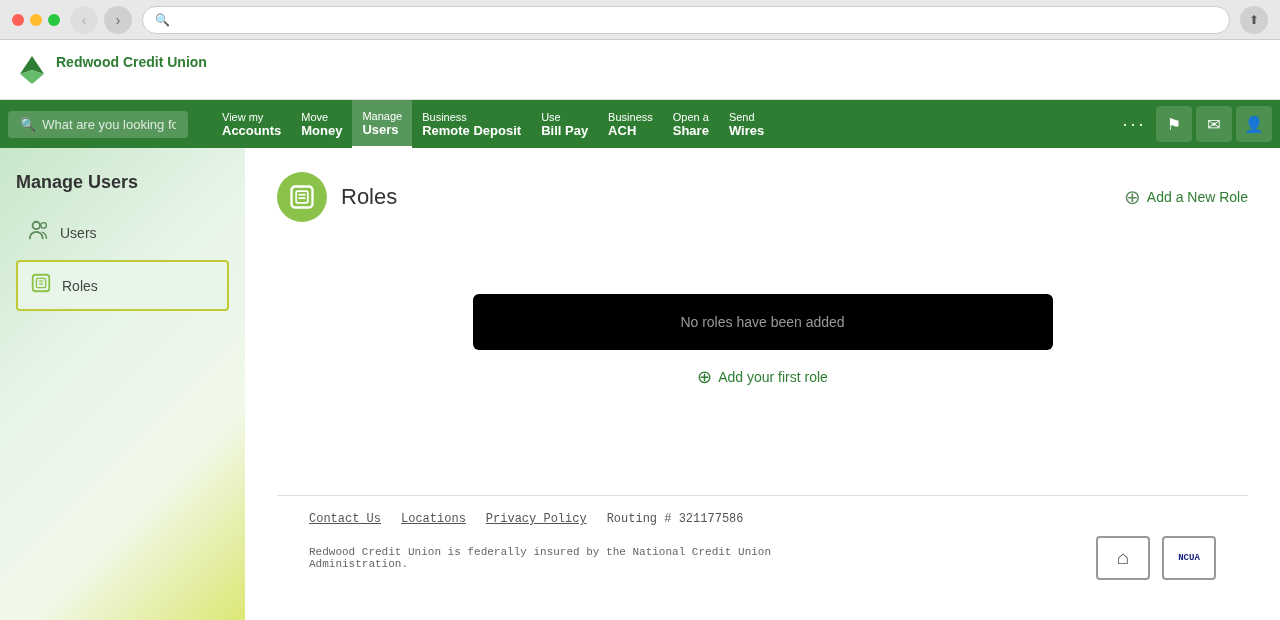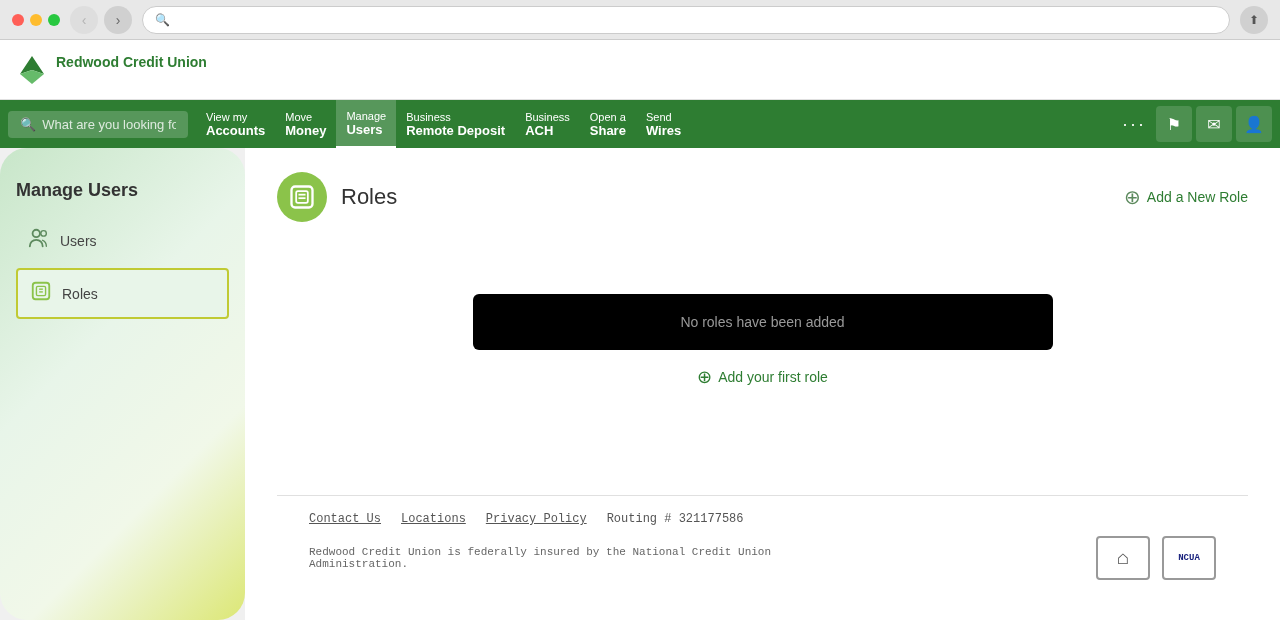--- a/index.html
+++ b/index.html
@@ -67,21 +67,21 @@
     }
     .search-bar input {
       background: transparent;
       border: none;
       outline: none;
       color: white;
       font-size: 13px;
       width: 100%;
     }
     .search-bar input::placeholder { color: rgba(255,255,255,0.8); }
-    .nav-items { display: flex; align-items: center; flex: 1; padding-left: 8px; }
+    .nav-items { display: flex; align-items: center; flex: 1; padding-left: 24px; }
     .nav-item {
       color: white;
       font-size: 12px;
       padding: 0 10px;
       height: 48px;
       display: flex;
       flex-direction: column;
       justify-content: center;
       cursor: pointer;
       white-space: nowrap;
@@ -94,22 +94,21 @@
     .nav-icon-btn { width: 36px; height: 36px; background: rgba(255,255,255,0.15); border-radius: 4px; display: flex; align-items: center; justify-content: center; color: white; font-size: 16px; cursor: pointer; border: none; }
 
     
     .content-area { display: flex; flex: 1; overflow: hidden; }
 
     
     .sidebar {
       width: 245px;
       min-width: 245px;
       background: linear-gradient(135deg, #c8e6c9 0%, #e8f5e9 40%, #f1f8e9 70%, #dce775 100%);
-      padding: 32px 16px;
-      border-radius: 27px;
+      padding: 24px 16px;
     }
     .sidebar-title { font-size: 18px; font-weight: 600; color: #333; margin-bottom: 16px; }
     .sidebar-item {
       display: flex;
       align-items: center;
       gap: 10px;
       padding: 10px 12px;
       border-radius: 4px;
       cursor: pointer;
       color: #444;
@@ -260,20 +259,24 @@
         <span class="nav-label-top">Move</span>
         <span class="nav-label-bottom">Money</span>
       </div>
       <div class="nav-item active">
         <span class="nav-label-top">Manage</span>
         <span class="nav-label-bottom">Users</span>
       </div>
       <div class="nav-item">
         <span class="nav-label-top">Business</span>
         <span class="nav-label-bottom">Remote Deposit</span>
+      </div>
+      <div class="nav-item">
+        <span class="nav-label-top">Use</span>
+        <span class="nav-label-bottom">Bill Pay</span>
       </div>
       <div class="nav-item">
         <span class="nav-label-top">Business</span>
         <span class="nav-label-bottom">ACH</span>
       </div>
       <div class="nav-item">
         <span class="nav-label-top">Open a</span>
         <span class="nav-label-bottom">Share</span>
       </div>
       <div class="nav-item">

